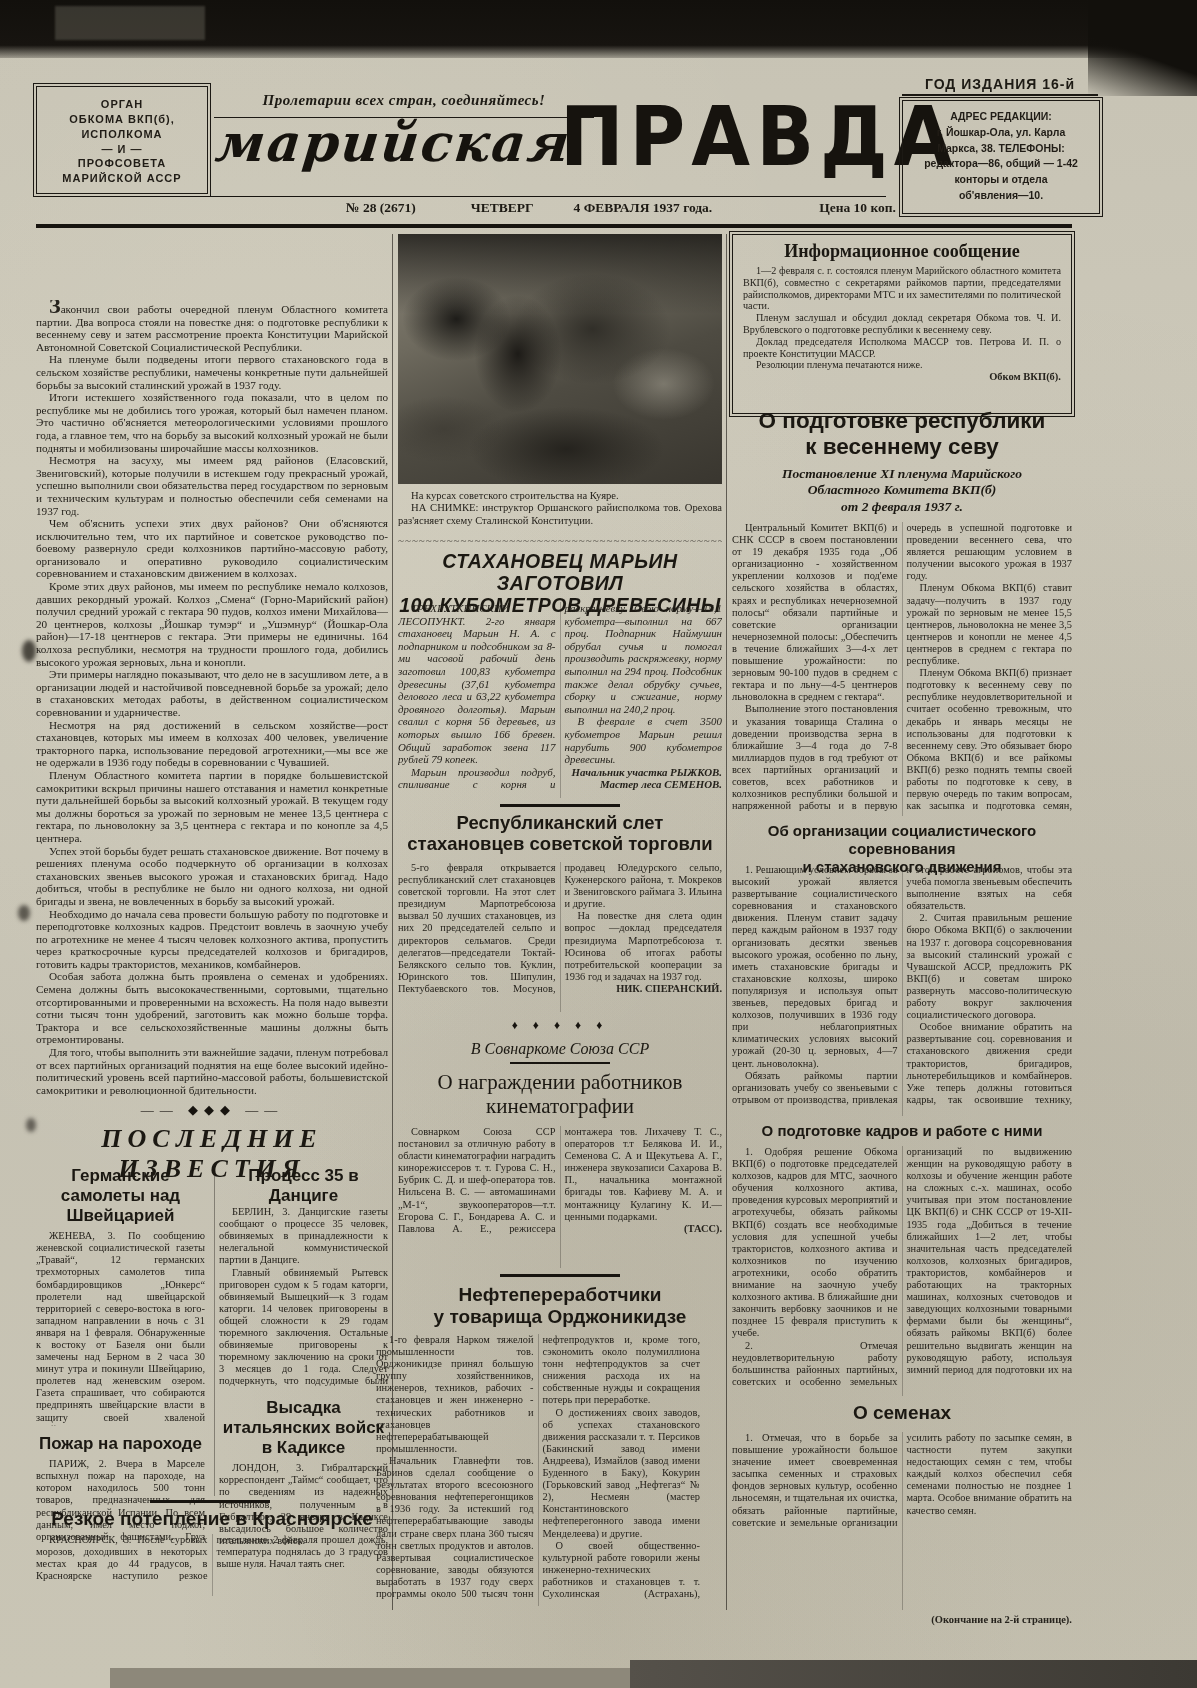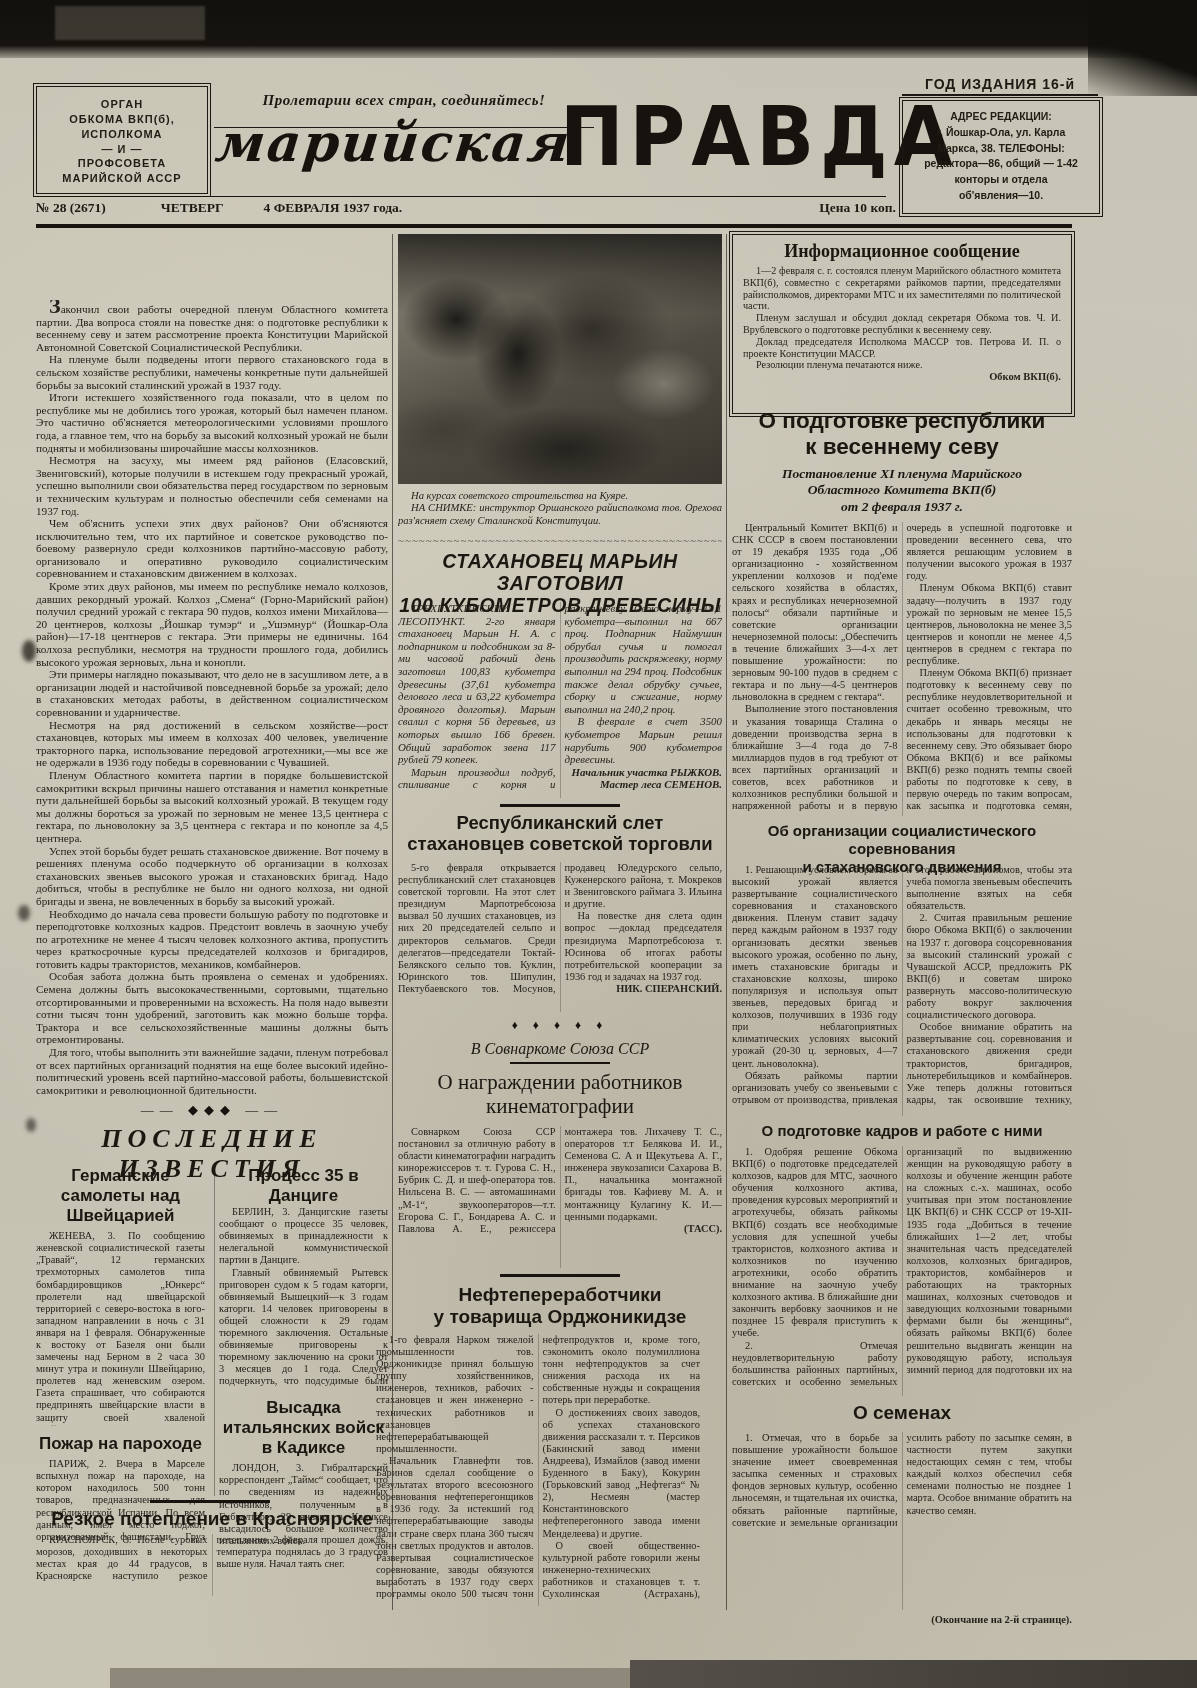--- a/index.html
+++ b/index.html
@@ -77,37 +77,37 @@
 
   <div class="abs organ-box" style="left:36px;top:86px;width:170px;height:96px;">
     <div>ОРГАН</div>
     <div>ОБКОМА ВКП(б),</div>
     <div>ИСПОЛКОМА</div>
     <div>— И —</div>
     <div>ПРОФСОВЕТА</div>
     <div>МАРИЙСКОЙ АССР</div>
   </div>
 
-  <div class="abs slogan" style="left:214px;top:92px;width:380px;border-bottom:1px solid #1c1914;padding-bottom:18px;text-align:center;">Пролетарии всех стран, соединяйтесь!</div>
+  <div class="abs slogan" style="left:214px;top:92px;width:380px;border-bottom:1px solid #1c1914;padding-bottom:8px;text-align:center;">Пролетарии всех стран, соединяйтесь!</div>
   <div class="abs np-script" style="left:216px;top:112px;">марийская</div>
   <div class="abs np-block" style="left:560px;top:92px;">ПРАВДА</div>
 
   <div class="abs year-line" style="left:902px;top:76px;width:196px;">ГОД ИЗДАНИЯ 16-й</div>
   <div class="abs addr-box" style="left:902px;top:100px;width:196px;height:104px;">
     <div>АДРЕС РЕДАКЦИИ:</div>
     <div>г. Йошкар-Ола, ул. Карла</div>
     <div>Маркса, 38. ТЕЛЕФОНЫ:</div>
     <div>редактора—86, общий — 1-42</div>
     <div>конторы и отдела</div>
     <div>об'явления—10.</div>
   </div>
 
   <div class="abs rule" style="left:36px;top:196px;width:850px;height:1px;"></div>
   <div class="abs issue-row" style="left:36px;top:200px;width:860px;">
-    <span style="text-align:right;">№ 28 (2671)</span>
+    <span style="margin-left:310px;text-align:right;">№ 28 (2671)</span>
     <span style="margin-left:55px;">ЧЕТВЕРГ</span>
     <span style="margin-left:40px;">4 ФЕВРАЛЯ 1937 года.</span>
     <span style="margin-left:auto;">Цена 10 коп.</span>
   </div>
   <div class="abs rule" style="left:36px;top:224px;width:1036px;height:4px;"></div>
 
   <div class="abs vrule" style="left:392px;top:234px;height:1376px;"></div>
   <div class="abs vrule" style="left:726px;top:234px;height:1376px;"></div>
 
   <div class="abs art-title" style="left:36px;top:238px;width:352px;font-size:25px;line-height:1.12;word-spacing:7px;">
@@ -157,21 +157,21 @@
     </div>
   </div>
 
   <div class="abs hrbar" style="left:150px;top:1500px;width:120px;"></div>
   <div class="abs art-title" style="left:36px;top:1508px;width:352px;font-size:19px;">Резкое потепление в Красноярске</div>
   <div class="abs body small-body cols2" style="left:36px;top:1534px;width:352px;height:62px;">
       <p>КРАСНОЯРСК, 3. После суровых морозов, доходивших в некоторых местах края до 44 градусов, в Красноярске наступило резкое потепление. 2 февраля прошел дождь, температура поднялась до 3 градусов выше нуля. Начал таять снег.</p>
     </div>
 
   <div class="abs photo" style="left:398px;top:234px;width:324px;height:250px;"></div>
-  <div class="abs body" style="left:398px;top:490px;width:324px;font-size:10.6px;line-height:12.4px;height:42px;font-style:italic;">
+  <div class="abs body" style="left:398px;top:490px;width:324px;font-size:10.6px;line-height:12.4px;height:42px;">
       <p>На курсах советского строительства на Куяре.</p>
       <p>НА СНИМКЕ: инструктор Оршанского райисполкома тов. Орехова раз'ясняет схему Сталинской Конституции.</p>
     </div>
   <div class="abs wavy" style="left:398px;top:534px;width:324px;">~~~~~~~~~~~~~~~~~~~~~~~~~~~~~~~~~~~~~~~~~~~~~~~~~~~~~~~~</div>
 
   <div class="abs art-title" style="left:398px;top:550px;width:324px;font-size:19.5px;line-height:1.14;letter-spacing:.5px;font-style:italic;">
     <div>СТАХАНОВЕЦ МАРЬИН ЗАГОТОВИЛ</div>
     <div>100 КУБОМЕТРОВ ДРЕВЕСИНЫ</div>
   </div>
   <div class="abs body ital-body cols2" style="left:398px;top:602px;width:324px;height:196px;">

